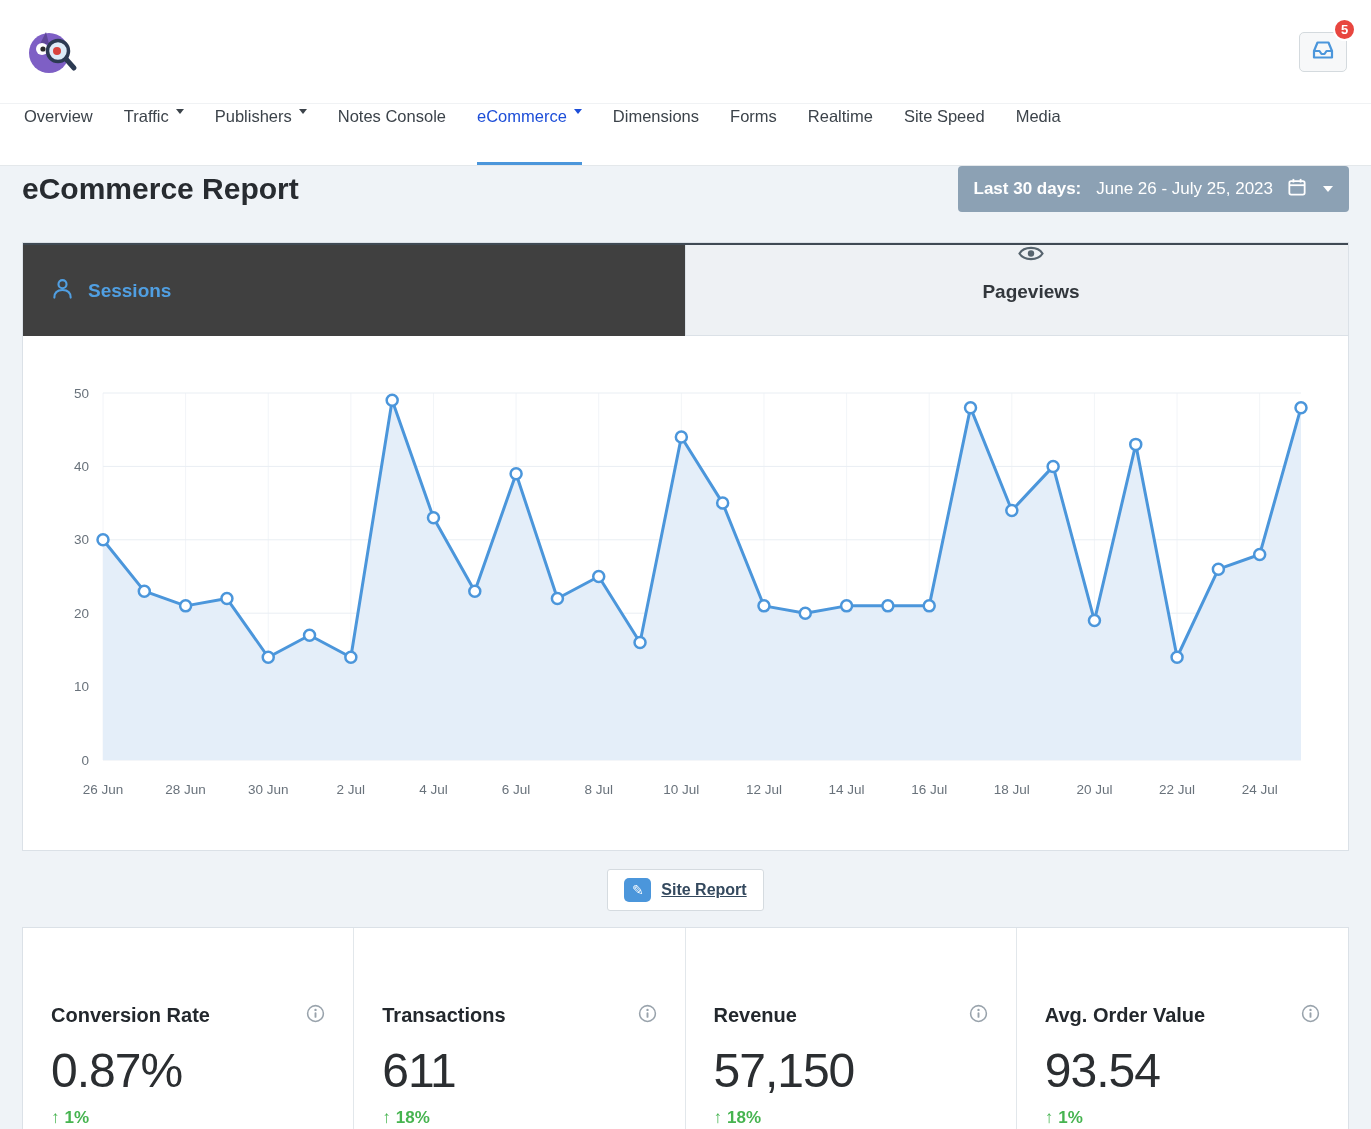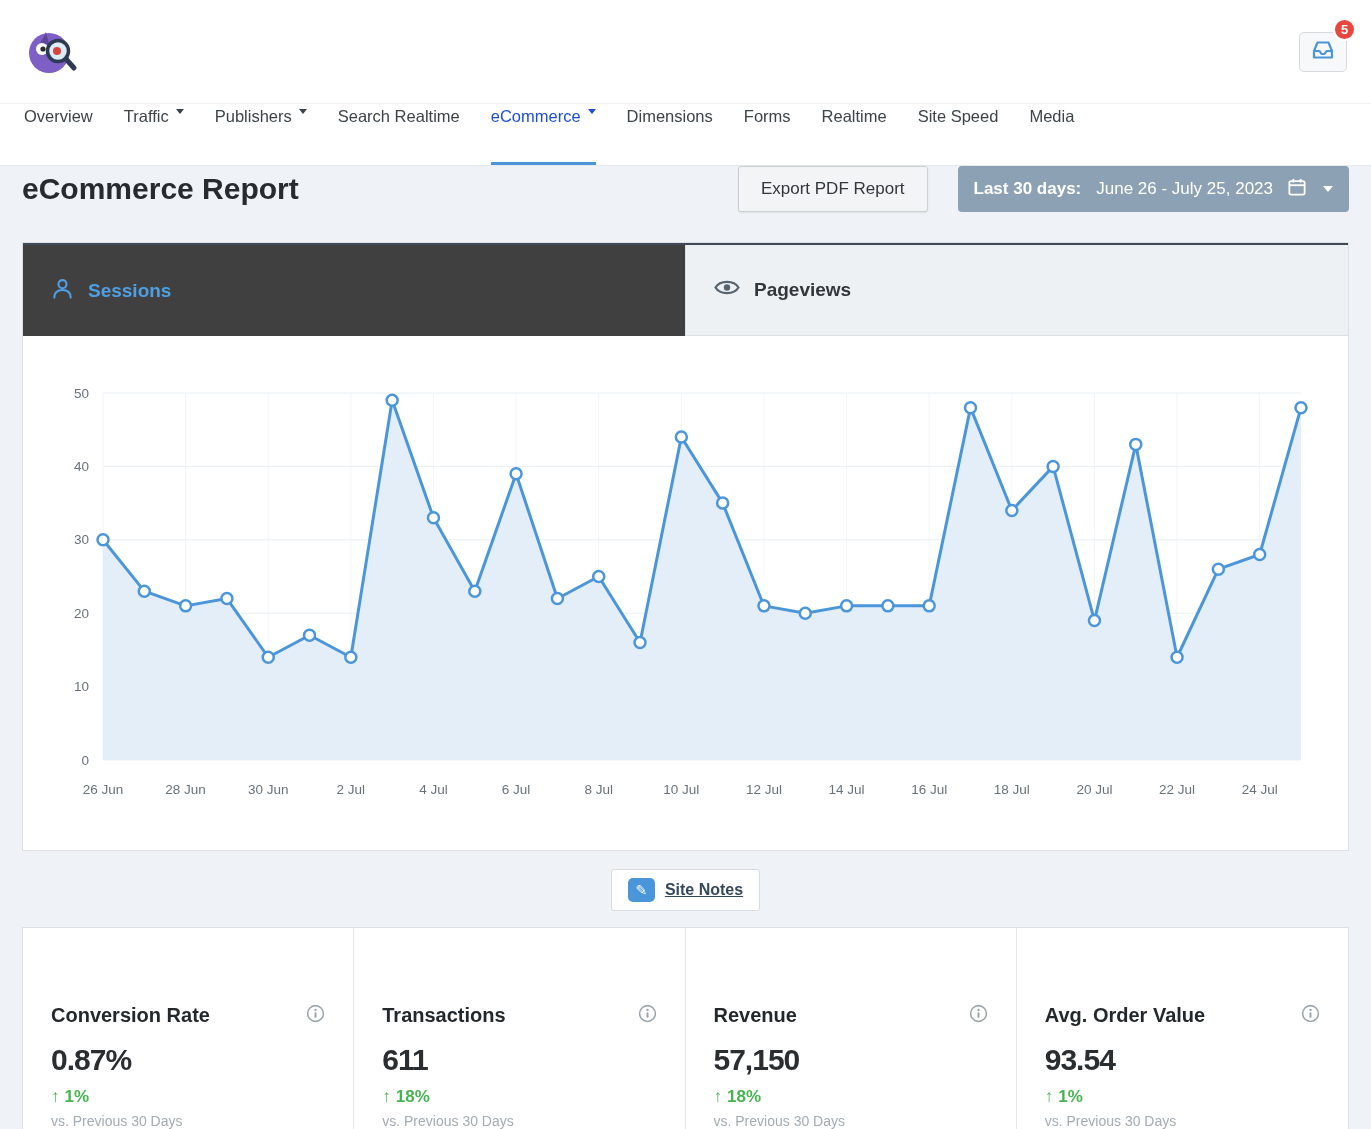--- a/index.html
+++ b/index.html
@@ -81,21 +81,21 @@
   
   .chart-card { background:#fff; border:1px solid #dbe1e7; }
   .tabs { display:flex; border-top:2px solid #404a54; }
   .tab {
     flex:1; height:91px; display:flex; align-items:center; gap:14px;
     padding-left:28px; cursor:pointer; font-size:19px; font-weight:bold;
   }
   .tab.active { background:#404040; color:#509fe2; }
   .tab.inactive {
     background:#eef1f4; color:#32373c;
-    border-left:1px solid #dbe1e7; border-bottom:1px solid #dbe1e7;
+    border-left:1px solid #dbe1e7; border-bottom:1px solid #dbe1e7;flex-direction:column;
   }
   .chart-wrap { background:#fff; }
   .axis { font:13.5px "Liberation Sans", sans-serif; fill:#69727b; }
 
   
   .site-notes-row { display:flex; justify-content:center; margin-top:18px; }
   .site-notes-btn {
     background:#fff; border:1px solid #d5dbe0; border-radius:3px;
     height:42px; padding:0 16px; display:flex; align-items:center; gap:10px; cursor:pointer;
   }
@@ -110,21 +110,21 @@
   
   .stats {
     margin-top:16px; display:grid; grid-template-columns:repeat(4,1fr);
     border:1px solid #dbe1e7; background:#fff; min-height:200px;
   }
   .stat-card { padding:28px 28px 20px 28px; border-right:1px solid #e2e7eb; }
   .stat-card:last-child { border-right:none; }
   .stat-head { display:flex; align-items:flex-start; justify-content:space-between;margin-top:48px; }
   .stat-title { font-size:20px; font-weight:bold; color:#23282d; }
   .info-icon { cursor:pointer; line-height:0; }
-  .stat-value { font-size:30px; font-weight:700; color:#2b2e31; margin-top:16px; letter-spacing:-1px; }
+  .stat-value { font-size:48px; font-weight:400; color:#2b2e31; margin-top:16px; letter-spacing:-1px; }
   .stat-change { margin-top:10px; font-size:17px; font-weight:bold; color:#46b450; display:flex; align-items:center; gap:5px; }
   .stat-sub { margin-top:6px; font-size:14px; color:#a3abb3; }
 </style>
 </head>
 <body>
 
 <div class="header">
   <div class="brand">
     <span>
       <svg width="56" height="56" viewBox="0 0 56 56">
@@ -158,21 +158,21 @@
     </div>
   <div class="nav-item">
       <span>Traffic</span>
       <span class="caret"></span>
     </div>
   <div class="nav-item">
       <span>Publishers</span>
       <span class="caret"></span>
     </div>
   <div class="nav-item">
-      <span>Search Realtime</span>
+      <span>Notes Console</span>
     </div>
   <div class="nav-item active">
       <span>eCommerce</span>
       <span class="caret"></span>
     </div>
   <div class="nav-item">
       <span>Dimensions</span>
     </div>
   <div class="nav-item">
       <span>Forms</span>
@@ -186,21 +186,20 @@
   <div class="nav-item">
       <span>Media</span>
     </div>
 </div>
 
 <div class="content">
 
   <div class="report-head">
     <div class="page-title">eCommerce Report</div>
     <div class="head-actions">
-      <button class="export-btn">Export PDF Report</button>
       <button class="date-btn">
         <span class="bold">Last 30 days:</span>
         <span>June 26 - July 25, 2023</span>
         <span>
           <svg width="18" height="18" viewBox="0 0 20 20">
             <rect x="1.5" y="3.5" width="17" height="15" rx="2" fill="none" stroke="#ffffff" stroke-width="2"></rect>
             <line x1="1.5" y1="8" x2="18.5" y2="8" stroke="#ffffff" stroke-width="2"></line>
             <line x1="6" y1="1" x2="6" y2="5" stroke="#ffffff" stroke-width="2"></line>
             <line x1="14" y1="1" x2="14" y2="5" stroke="#ffffff" stroke-width="2"></line>
           </svg>
@@ -307,21 +306,21 @@
           <circle cx="1195.3793103448277" cy="233.16" r="5.5" fill="#ffffff" stroke="#4b96db" stroke-width="2.5"></circle>
           <circle cx="1236.6896551724137" cy="218.48" r="5.5" fill="#ffffff" stroke="#4b96db" stroke-width="2.5"></circle>
           <circle cx="1278" cy="71.68" r="5.5" fill="#ffffff" stroke="#4b96db" stroke-width="2.5"></circle>
         </svg>
     </div>
   </div>
 
   <div class="site-notes-row">
     <button class="site-notes-btn">
       <span class="note-icon">✎</span>
-      <span class="site-notes-label">Site Notes</span>
+      <span class="site-notes-label">Site Report</span>
     </button>
   </div>
 
   <div class="stats">
 
     <div class="stat-card">
       <div class="stat-head">
         <span class="stat-title">Conversion Rate</span>
         <span class="info-icon">
           <svg width="19" height="19" viewBox="0 0 20 20">

